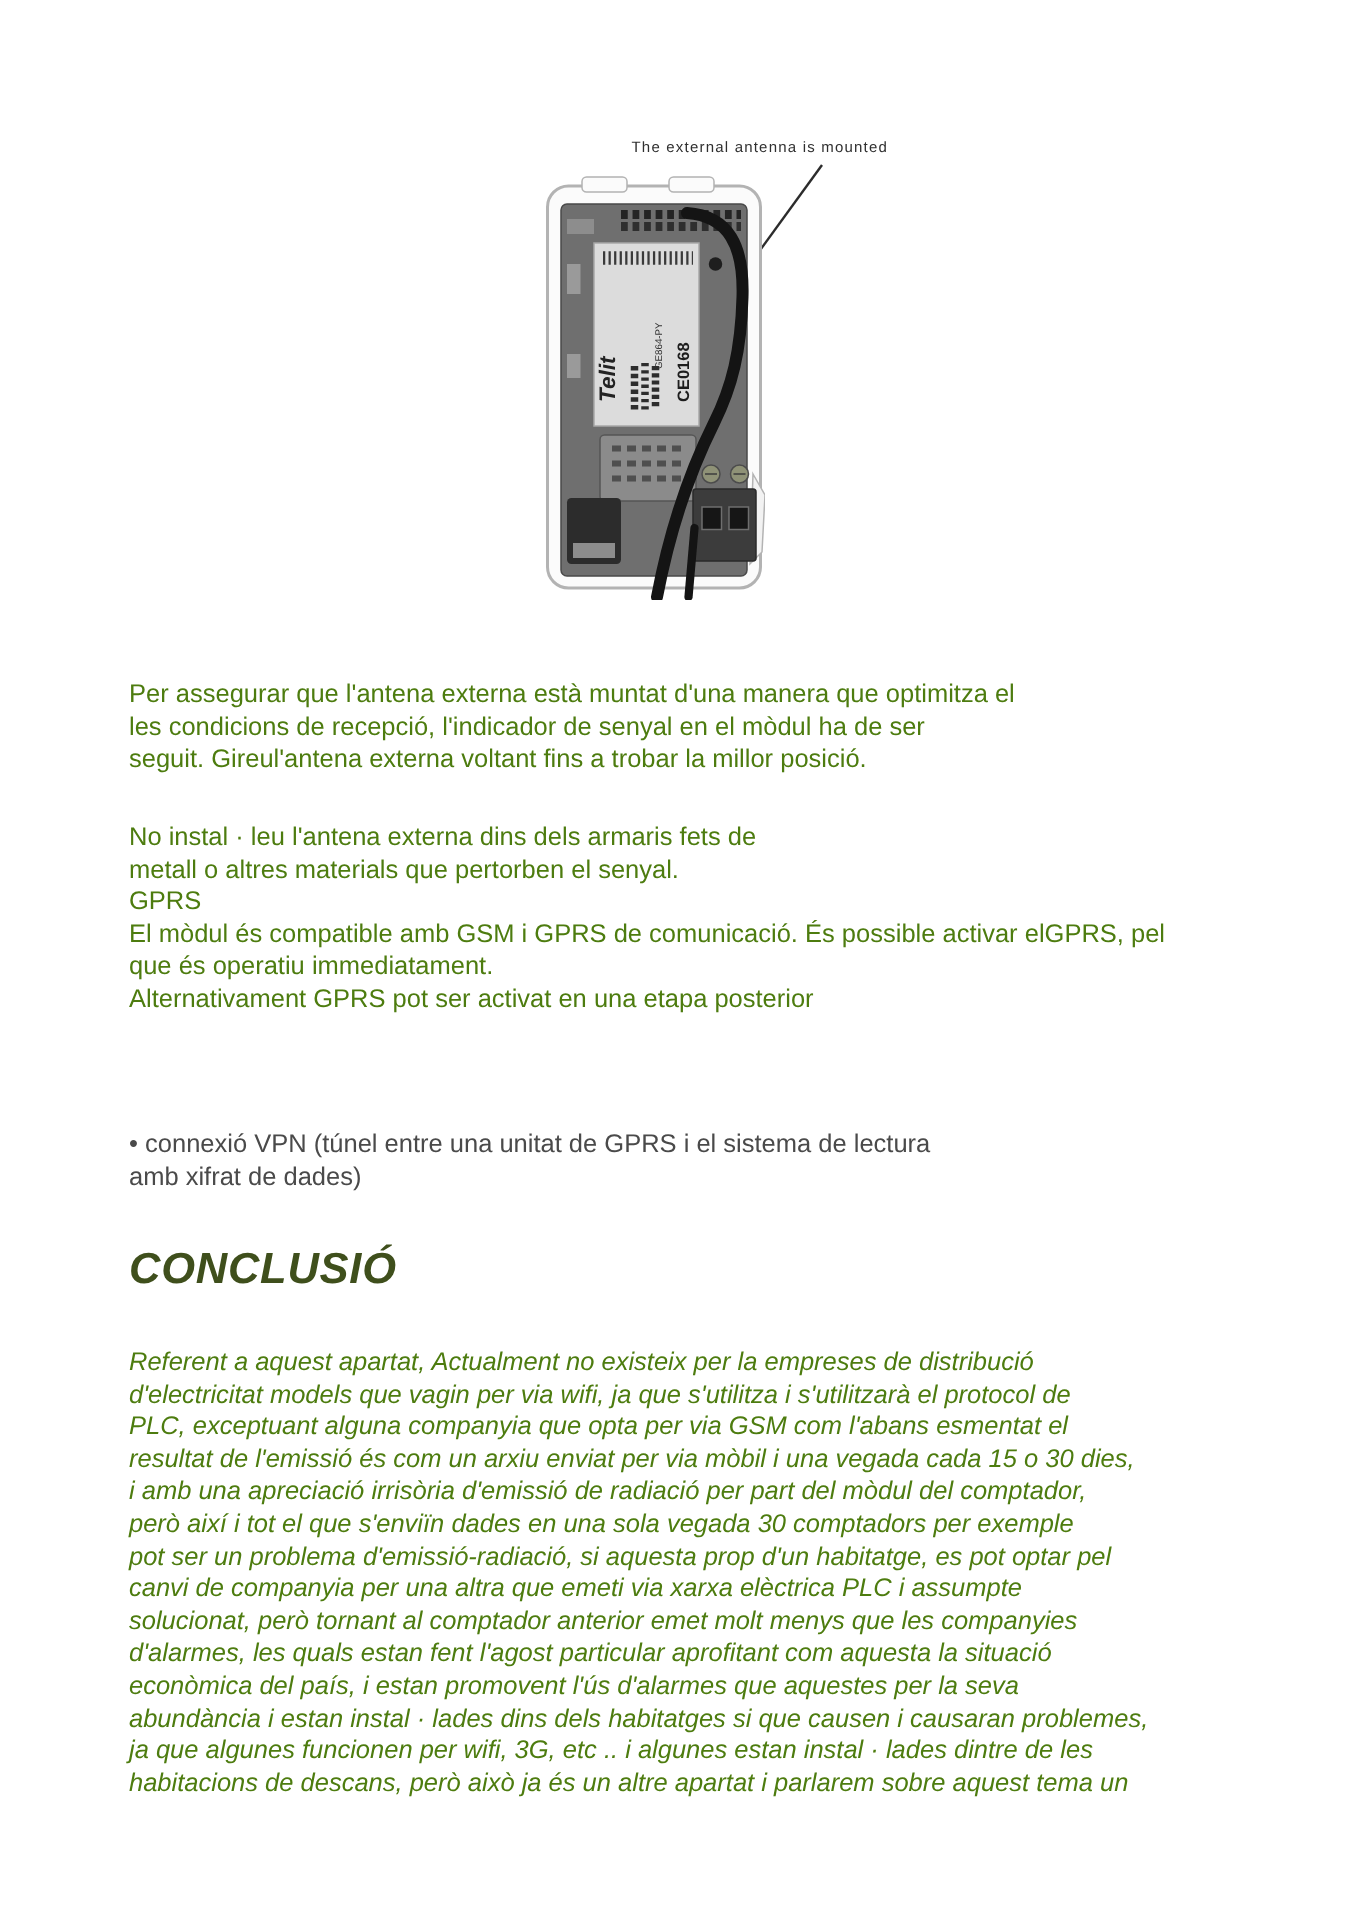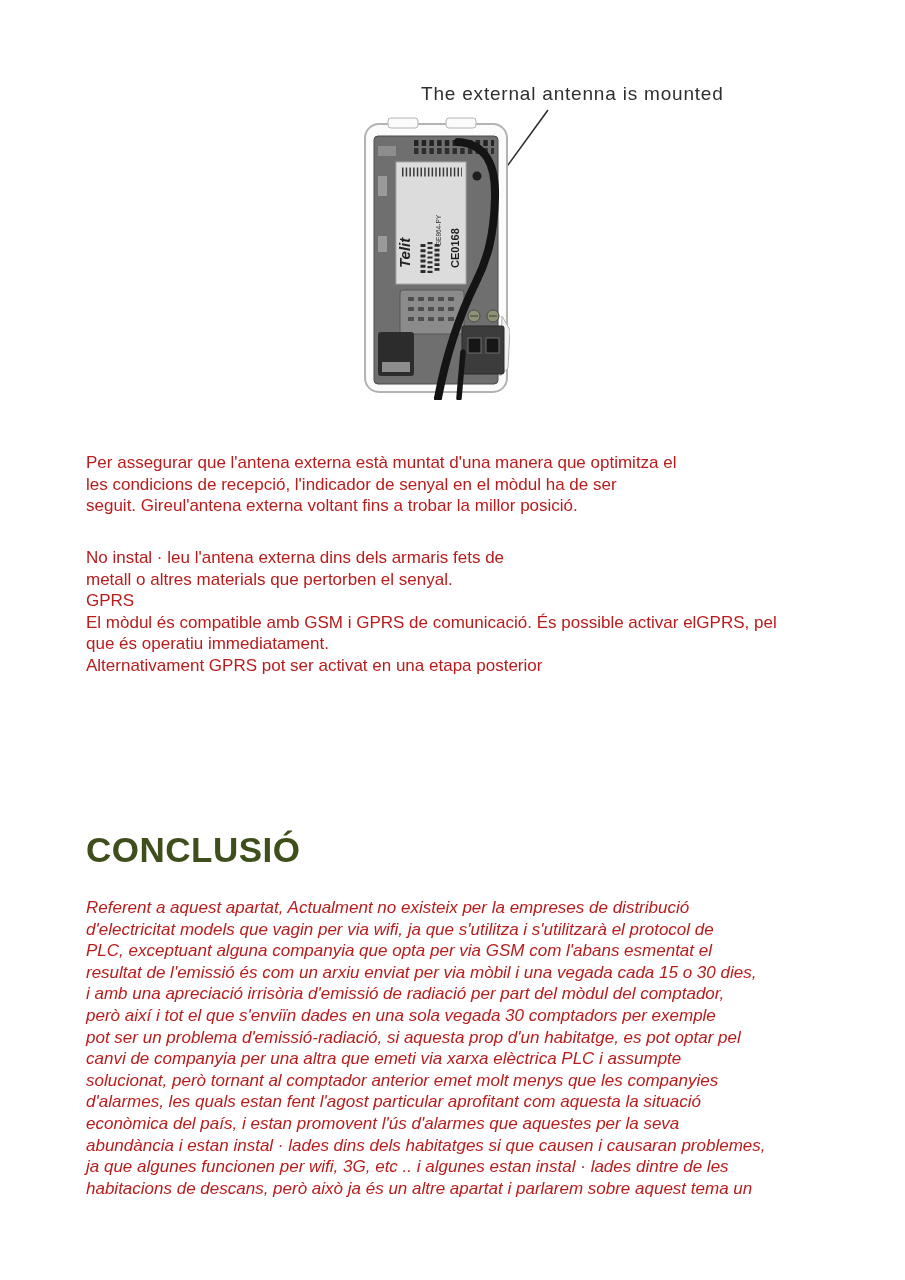--- a/index.html
+++ b/index.html
@@ -1,36 +1,36 @@
 <!DOCTYPE html>
 <html><head>
 <meta charset="utf-8">
 <style>
   html,body{margin:0;padding:0;background:#fff;}
   .page{
     position:relative;width:905px;height:1280px;background:#ffffff;
     font-family:"Liberation Sans", sans-serif;color:#1f1f1f;overflow:hidden;
   }
   .caption{
-    position:absolute;left:421px;top:83px;
-    font-size:19px;letter-spacing:0.8px;color:#2f2f2f;white-space:nowrap;
+    position:absolute;left:421px;top:93px;
+    font-size:10px;letter-spacing:0.8px;color:#2f2f2f;white-space:nowrap;
   }
   .pointer-svg{position:absolute;left:494px;top:106px;width:58px;height:74px;}
   .photo-svg{position:absolute;left:362px;top:116px;width:148px;height:284px;}
   .para{
     position:absolute;left:86px;width:820px;
-    font-size:17px;line-height:21.6px;white-space:pre-line;color:#b91c1c;
+    font-size:17px;line-height:21.6px;white-space:pre-line;color:#4d7c0f;
   }
   .para-antenna{top:452px;}
   .para-gprs{top:547px;}
   .para-vpn{top:752px;color:#4a4a4a;}
   .author-row{position:absolute;left:0;top:698px;width:905px;height:46px;}
   .conclusion-heading{
     position:absolute;left:86px;top:830px;margin:0;
-    font-size:35px;font-weight:bold;color:#3f4f1c;letter-spacing:0.5px;
+    font-size:29px;font-weight:bold;color:#3f4f1c;letter-spacing:0.5px;font-style:italic;
   }
   .para-conclusion{top:897px;font-style:italic;}
   svg text{font-family:"Liberation Sans", sans-serif;}
 </style>
 </head>
 <body>
 
 <div class="page">
 
   <div class="caption">The external antenna is mounted</div>
@@ -99,20 +99,22 @@
 Alternativament GPRS pot ser activat en una etapa posterior</div>
 
   <div class="author-row">
     
     
     
     
     
   </div>
 
+  <div class="para para-vpn">• connexió VPN (túnel entre una unitat de GPRS i el sistema de lectura
+amb xifrat de dades)</div>
 
   <h1 class="conclusion-heading">CONCLUSIÓ</h1>
 
   <div class="para para-conclusion">Referent a aquest apartat, Actualment no existeix per la empreses de distribució
 d'electricitat models que vagin per via wifi, ja que s'utilitza i s'utilitzarà el protocol de
 PLC, exceptuant alguna companyia que opta per via GSM com l'abans esmentat el
 resultat de l'emissió és com un arxiu enviat per via mòbil i una vegada cada 15 o 30 dies,
 i amb una apreciació irrisòria d'emissió de radiació per part del mòdul del comptador,
 però així i tot el que s'enviïn dades en una sola vegada 30 comptadors per exemple
 pot ser un problema d'emissió-radiació, si aquesta prop d'un habitatge, es pot optar pel

